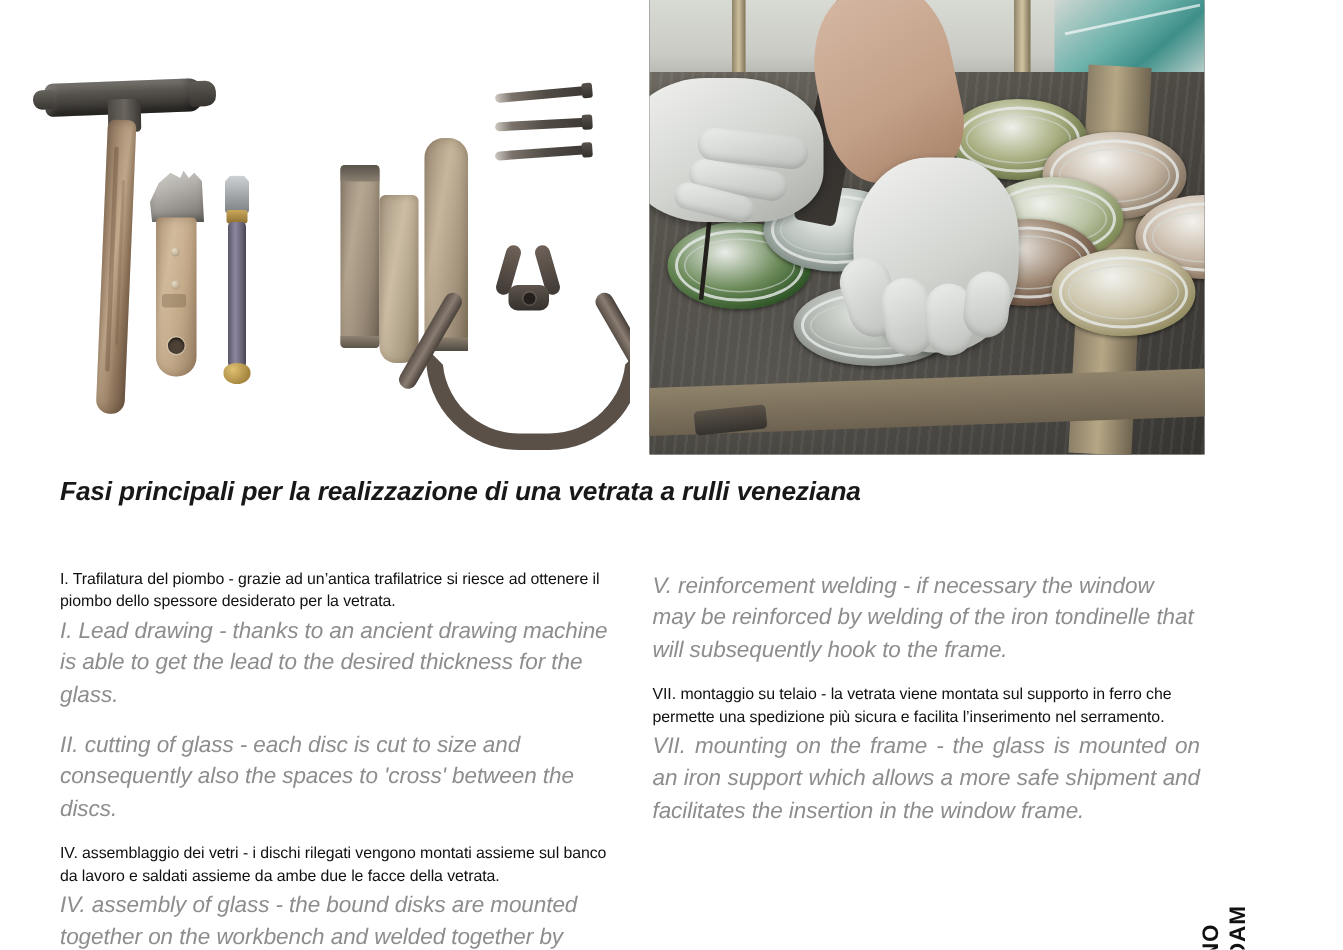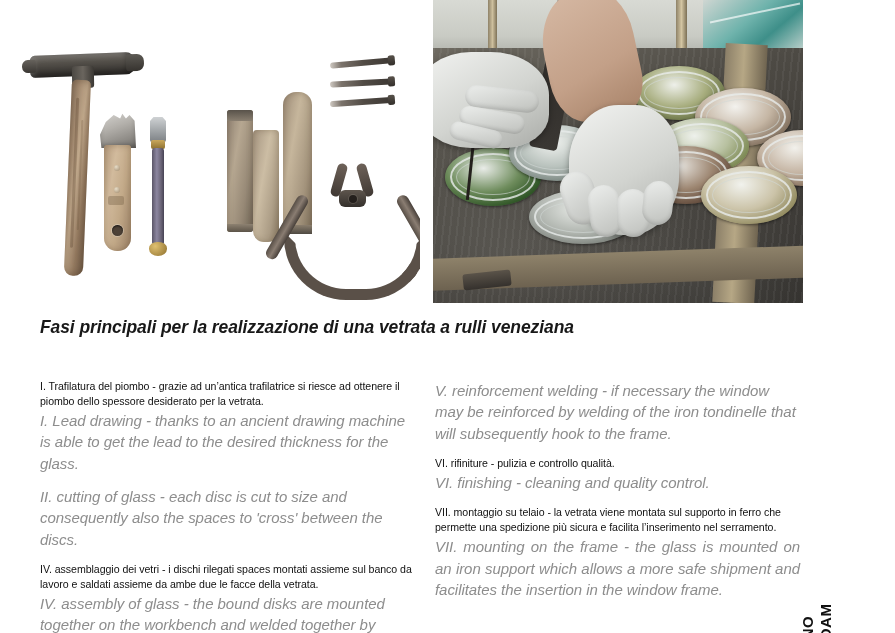--- a/index.html
+++ b/index.html
@@ -368,32 +368,28 @@
       <div class="step">
         <p class="it">I. Trafilatura del piombo - grazie ad un’antica trafilatrice si riesce ad ottenere il piombo dello spessore desiderato per la vetrata.</p>
         <p class="en">I. Lead drawing - thanks to an ancient drawing machine is able to get the lead to the desired thickness for the glass.</p>
       </div>
       <div class="step">
         <p class="en">II. cutting of glass - each disc is cut to size and consequently also the spaces to 'cross' between the discs.</p>
       </div>
       <div class="step">
       </div>
       <div class="step">
-        <p class="it">IV. assemblaggio dei vetri - i dischi rilegati spaces montati assieme sul banco da lavoro e saldati assieme da ambe due le facce della vetrata.</p>
+        <p class="it">IV. assemblaggio dei vetri - i dischi rilegati vengono montati assieme sul banco da lavoro e saldati assieme da ambe due le facce della vetrata.</p>
         <p class="en">IV. assembly of glass - the bound disks are mounted together on the workbench and welded together by Ambe two sides of the glass.</p>
       </div>
     </div>
 
     <div class="col col-right">
       <div class="step">
         <p class="en">V. reinforcement welding - if necessary the window may be reinforced by welding of the iron tondinelle that will subsequently hook to the frame.</p>
-      </div>
-      <div class="step">
-        <p class="it">VI. rifiniture - pulizia e controllo qualità.</p>
-        <p class="en">VI. finishing - cleaning and quality control.</p>
       </div>
       <div class="step">
         <p class="it">VII. montaggio su telaio - la vetrata viene montata sul supporto in ferro che permette una spedizione più sicura e facilita l’inserimento nel serramento.</p>
         <p class="en justify">VII. mounting on the frame - the glass is mounted on an iron support which allows a more safe shipment and facilitates the insertion in the window frame.</p>
       </div>
     </div>
 
   </div>
 
   <div class="brand">

